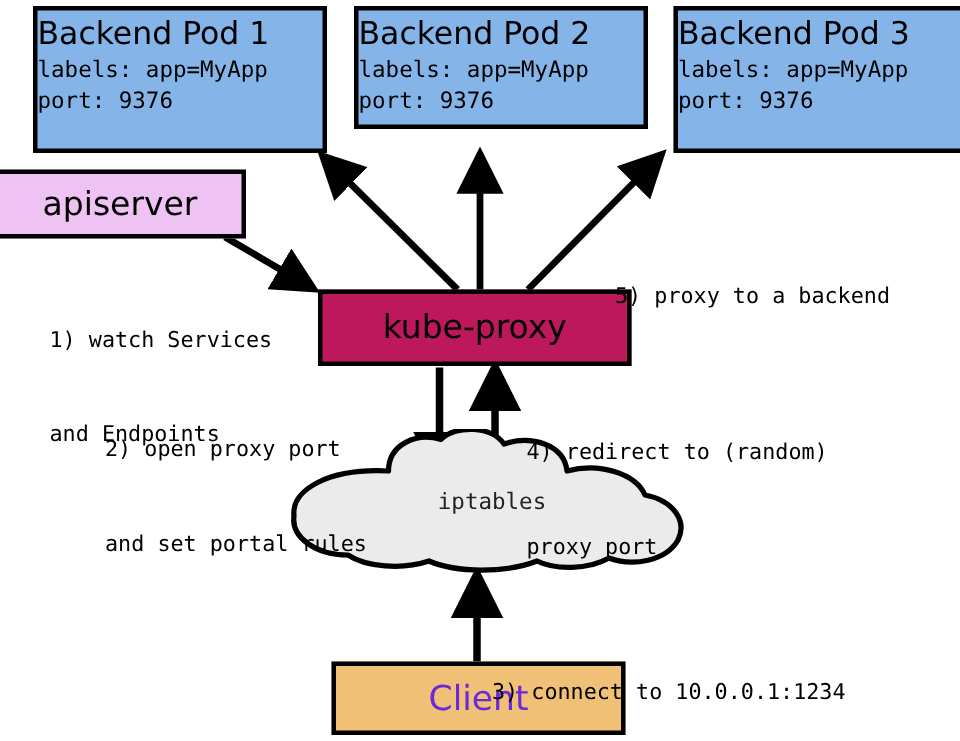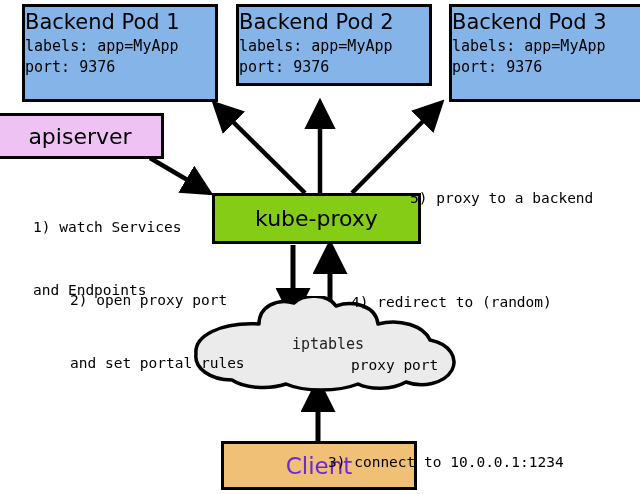--- a/index.html
+++ b/index.html
@@ -55,21 +55,21 @@
     align-items: center;
     justify-content: center;
   }
   .apiserver-label {
     font-family: "DejaVu Sans", sans-serif;
     font-size: 22px;
     color: #000000;
     white-space: nowrap;
   }
   .kubeproxy {
-    background: #84cc16;
+    background: #be185d;
     display: flex;
     align-items: center;
     justify-content: center;
   }
   .kubeproxy-label {
     font-family: "DejaVu Sans", sans-serif;
     font-size: 22px;
     color: #000000;
     white-space: nowrap;
   }
@@ -176,21 +176,21 @@
   </div>
 
   <div class="node apiserver" style="left:-4px; top:113px; width:168px; height:46px;">
     <div class="apiserver-label">apiserver</div>
   </div>
 
   <div class="node kubeproxy" style="left:212px; top:193px; width:209px; height:51px;">
     <div class="kubeproxy-label">kube-proxy</div>
   </div>
 
-  <div class="cloud-wrap" style="left:186px; top:296px; width:280px; height:96px;">
+  <div class="cloud-wrap" style="left:186px; top:286px; width:280px; height:96px;">
     <svg width="280" height="96" viewBox="0 0 280 96" xmlns="http://www.w3.org/2000/svg">
       <path d="M73,28
                C73,10 92,2 108,7
                C118,-3 142,-2 150,10
                C168,4 190,10 192,28
                C214,22 238,30 244,44
                C264,48 272,62 266,74
                C258,88 236,92 220,86
                C206,94 184,94 172,88
                C152,96 118,96 100,88

